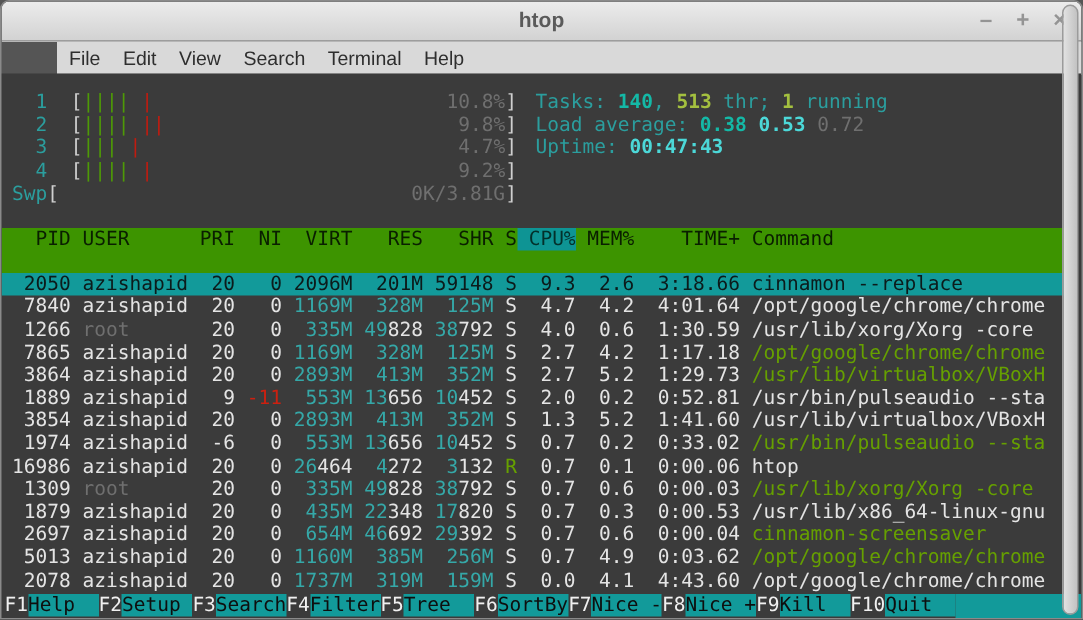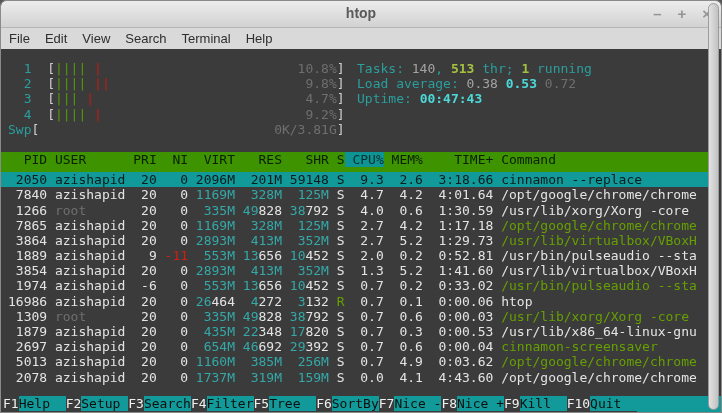--- a/index.html
+++ b/index.html
@@ -13,38 +13,38 @@
     border-bottom:1px solid #b6b6b6;position:relative;border-radius:5px 5px 0 0;
   }
   .title{
     position:absolute;left:0;right:0;top:4px;text-align:center;
     font-size:14px;font-weight:bold;color:#5a5a5a;
   }
   .winctrls{position:absolute;right:10px;top:3px;display:flex;gap:16px;}
   .wbtn{color:#949494;font-size:15px;font-weight:bold;line-height:20px;cursor:default;}
   .menubar{
     height:21px;background:#d9d9d9;display:flex;align-items:center;
-    padding-left:8px;border-bottom:1px solid #c2c2c2;
+    padding-left:8px;border-bottom:1px solid #c2c2c2;margin-left:37px;
   }
   .menuitem{font-size:13px;color:#2e2e2e;margin-right:15px;}
   .terminal{
     position:absolute;top:48px;left:0;right:0;bottom:0;background:#3b3b3b;
     font-family:"DejaVu Sans Mono",monospace;font-size:13px;color:#e4e4e4;
     overflow:hidden;
   }
   .content{padding:12px 12px 0 7px;}
   .line,.row{height:15.2px;line-height:15.2px;white-space:pre;}
-  .hrow{height:20px;line-height:15.2px;white-space:pre;background:#3d9400;margin-left:-7px;padding-left:7px;}
+  .hrow{height:30px;line-height:15.2px;white-space:pre;background:#3d9400;margin-left:-7px;padding-left:7px;}
   .row{margin-left:-7px;padding-left:7px;}
   .blank{height:15.2px;}
   .stats{position:absolute;left:356px;top:12px;}
   .meters-wrap{position:relative;}
   
   .fg{color:#e4e4e4}.dim{color:#6f6f6f}.teal{color:#35a8a8}.grn{color:#66a000}
-  .red{color:#cc2010}.t{color:#2b9e9e}.wb{color:#a3a3a3;font-weight:normal}
+  .red{color:#cc2010}.t{color:#2b9e9e}.wb{color:#14b8a6;font-weight:bold}
   .gb{color:#a4c03f;font-weight:bold}.cb{color:#4cd8d8;font-weight:bold}
   .br{color:#cfcfcf}.yb{color:#c8a800}
   .bar-g{color:#4e9a06}.bar-r{color:#c01c10}.bar-b{color:#4a7ab0}.bar-y{color:#c4a000}
   .hc{color:#0a1f00}
   .hc.sort{background:#0e9494;color:#03302b}
   .row.sel{background:#129a9a}
   .row.sel span{color:#0c1b1b !important}
   
   .fbar{
     position:absolute;left:0;right:0;bottom:0;height:16px;line-height:16px;

